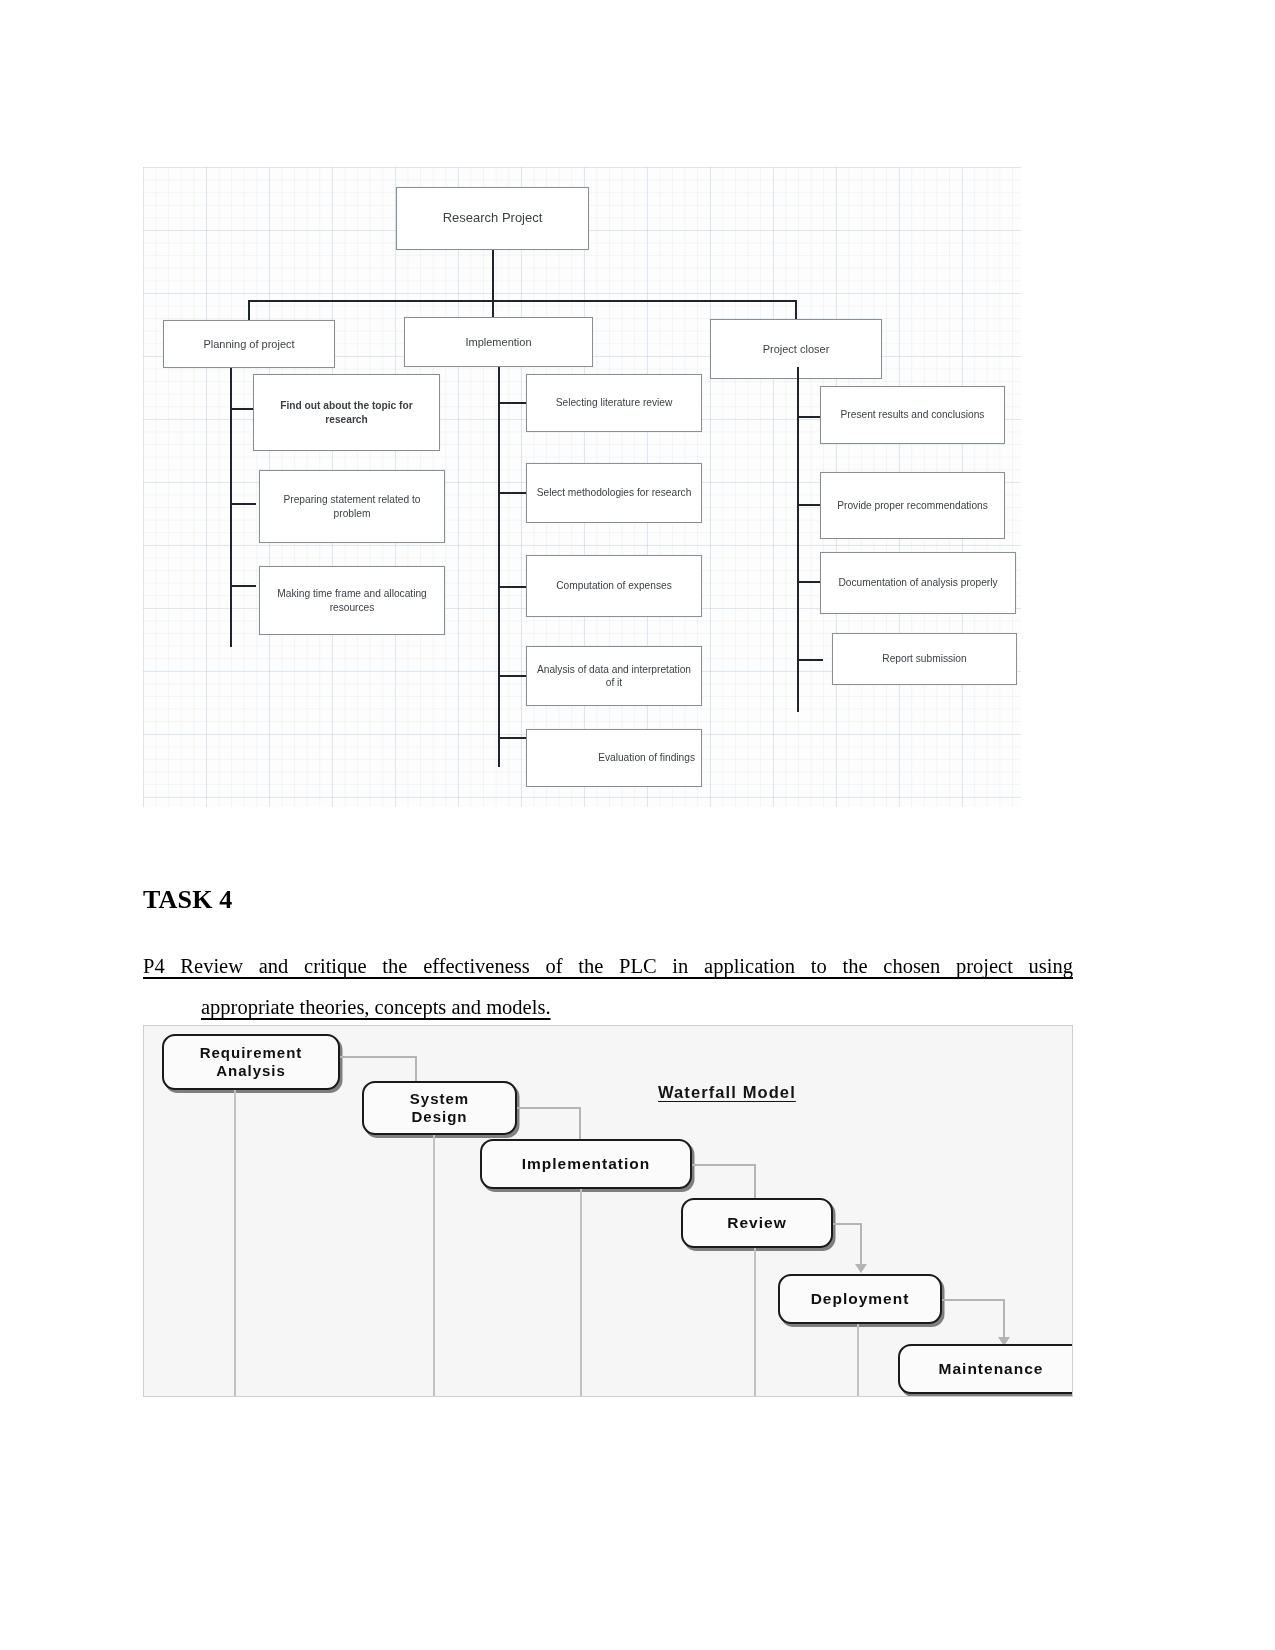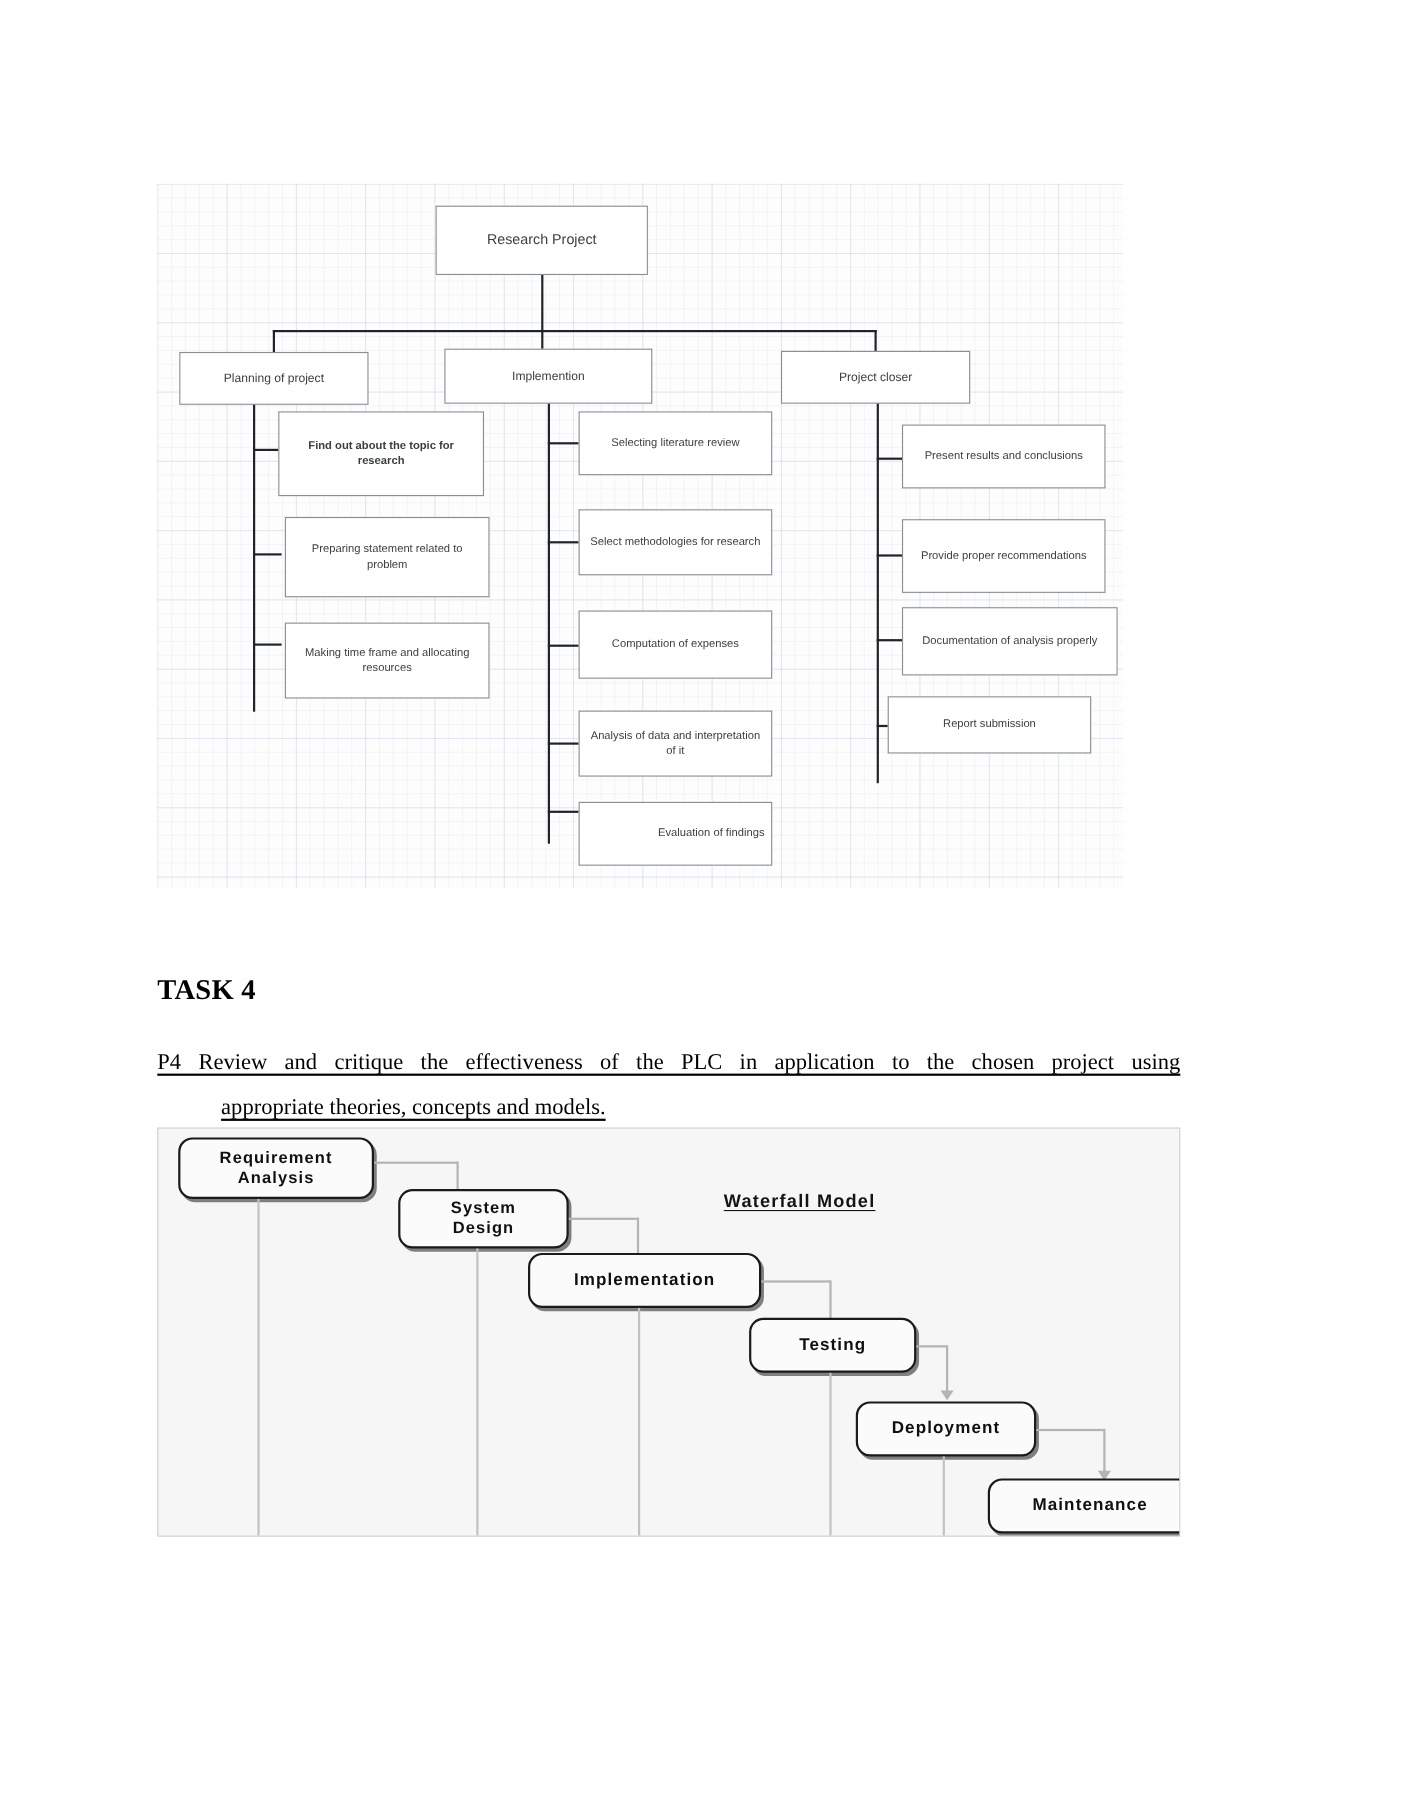--- a/index.html
+++ b/index.html
@@ -147,21 +147,21 @@
   <div class="oc-line oc-v" style="left:105px; top:133px; height:20px;"></div>
   <div class="oc-line oc-v" style="left:348.5px; top:133px; height:20px;"></div>
   <div class="oc-line oc-v" style="left:652px; top:133px; height:20px;"></div>
 
   <div class="oc-box oc-l2" style="left:20px; top:153px; width:172px; height:48px;">
     <span>Planning of project</span>
   </div>
   <div class="oc-box oc-l2" style="left:261px; top:150px; width:189px; height:50px;">
     <span>Implemention</span>
   </div>
-  <div class="oc-box oc-l2" style="left:567px; top:152px; width:172px; height:48px;">
+  <div class="oc-box oc-l2" style="left:567px; top:152px; width:172px; height:60px;">
     <span>Project closer</span>
   </div>
 
   <div class="oc-line oc-v" style="left:87px; top:201px; height:279px;"></div>
 
   <div class="oc-line oc-h" style="left:87px; top:241px; width:26px;"></div>
   <div class="oc-box oc-l3" style="left:110px; top:207px; width:187px; height:77px;font-weight:bold;">
     <span>Find out about the topic for research</span>
   </div>
 
@@ -213,21 +213,21 @@
   <div class="oc-box oc-l3" style="left:677px; top:305px; width:185px; height:67px;">
     <span>Provide proper recommendations</span>
   </div>
 
   <div class="oc-line oc-h" style="left:654px; top:414px; width:26px;"></div>
   <div class="oc-box oc-l3" style="left:677px; top:385px; width:196px; height:62px;">
     <span>Documentation of analysis properly</span>
   </div>
 
   <div class="oc-line oc-h" style="left:654px; top:492px; width:26px;"></div>
-  <div class="oc-box oc-l3" style="left:664px; top:466px; width:185px; height:52px;">
+  <div class="oc-box oc-l3" style="left:689px; top:466px; width:185px; height:52px;">
     <span>Report submission</span>
   </div>
 
 </div>
 
 <div class="task-heading">TASK 4</div>
 
 <div class="para">
   <span class="ln ln1">P4 Review and critique the effectiveness of the PLC in application to the chosen project using</span>
   <span class="ln ln2">appropriate theories, concepts and models.</span>
@@ -257,21 +257,21 @@
 
   <div class="wf-box" style="left:336px; top:113px; width:212px; height:50px;">
     <span>Implementation</span>
   </div>
 
   <div class="wf-seg h" style="left:548px; top:138px; width:63px;"></div>
   <div class="wf-seg v" style="left:610px; top:138px; height:40px;"></div>
   <div class="wf-arrow" style="left:605px; top:174px;"></div>
 
   <div class="wf-box" style="left:537px; top:172px; width:152px; height:50px;">
-    <span>Testing</span>
+    <span>Review</span>
   </div>
 
   <div class="wf-seg h" style="left:689px; top:197px; width:28px;"></div>
   <div class="wf-seg v" style="left:716px; top:197px; height:45px;"></div>
   <div class="wf-arrow" style="left:711px; top:238px;"></div>
 
   <div class="wf-box" style="left:634px; top:248px; width:164px; height:50px;">
     <span>Deployment</span>
   </div>
 

